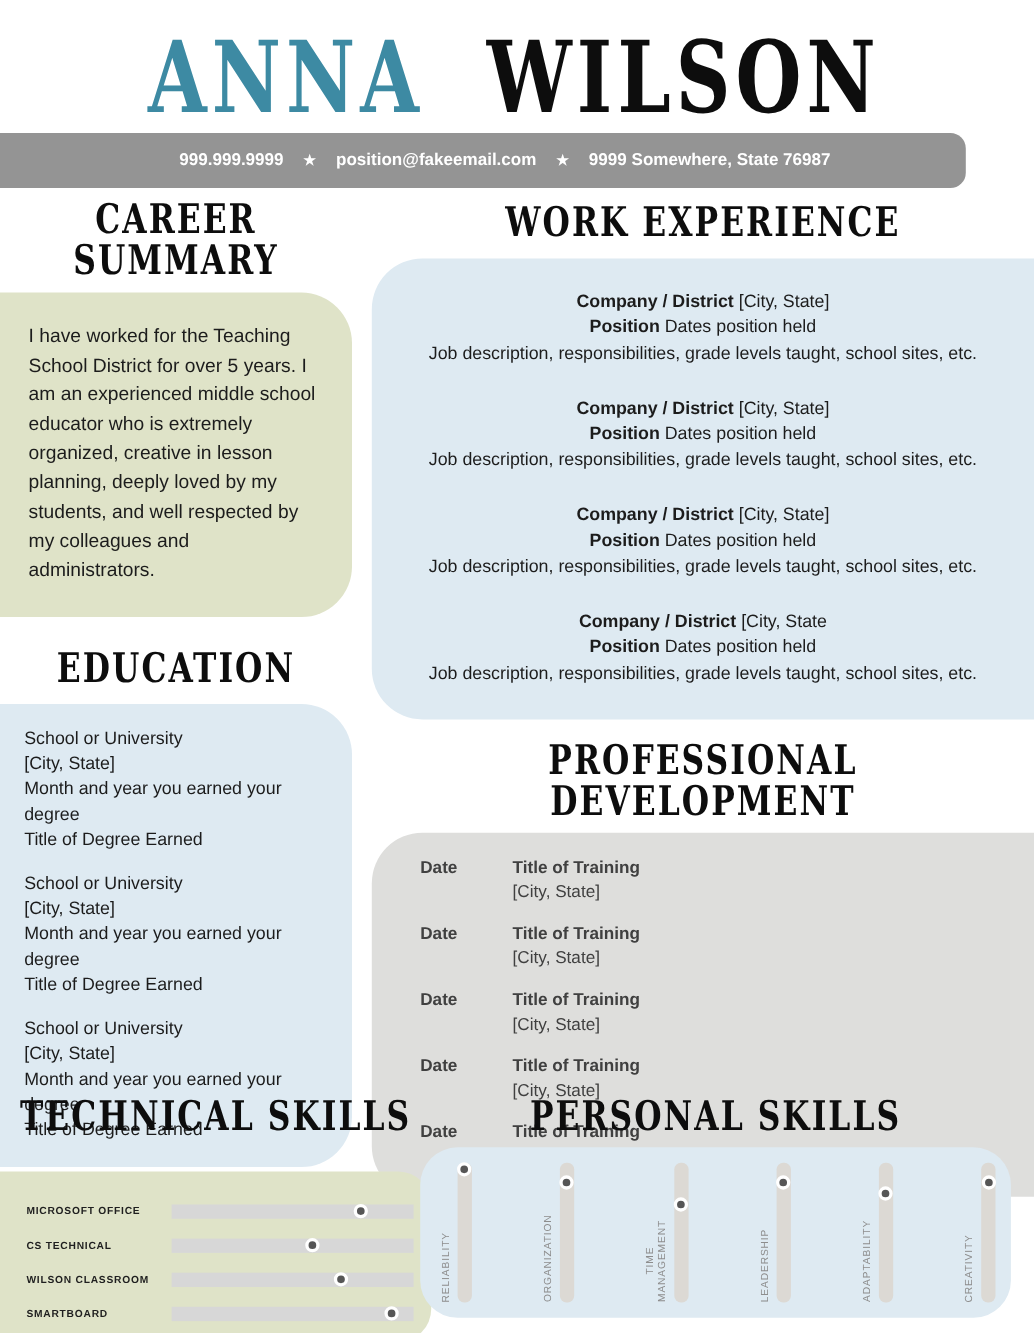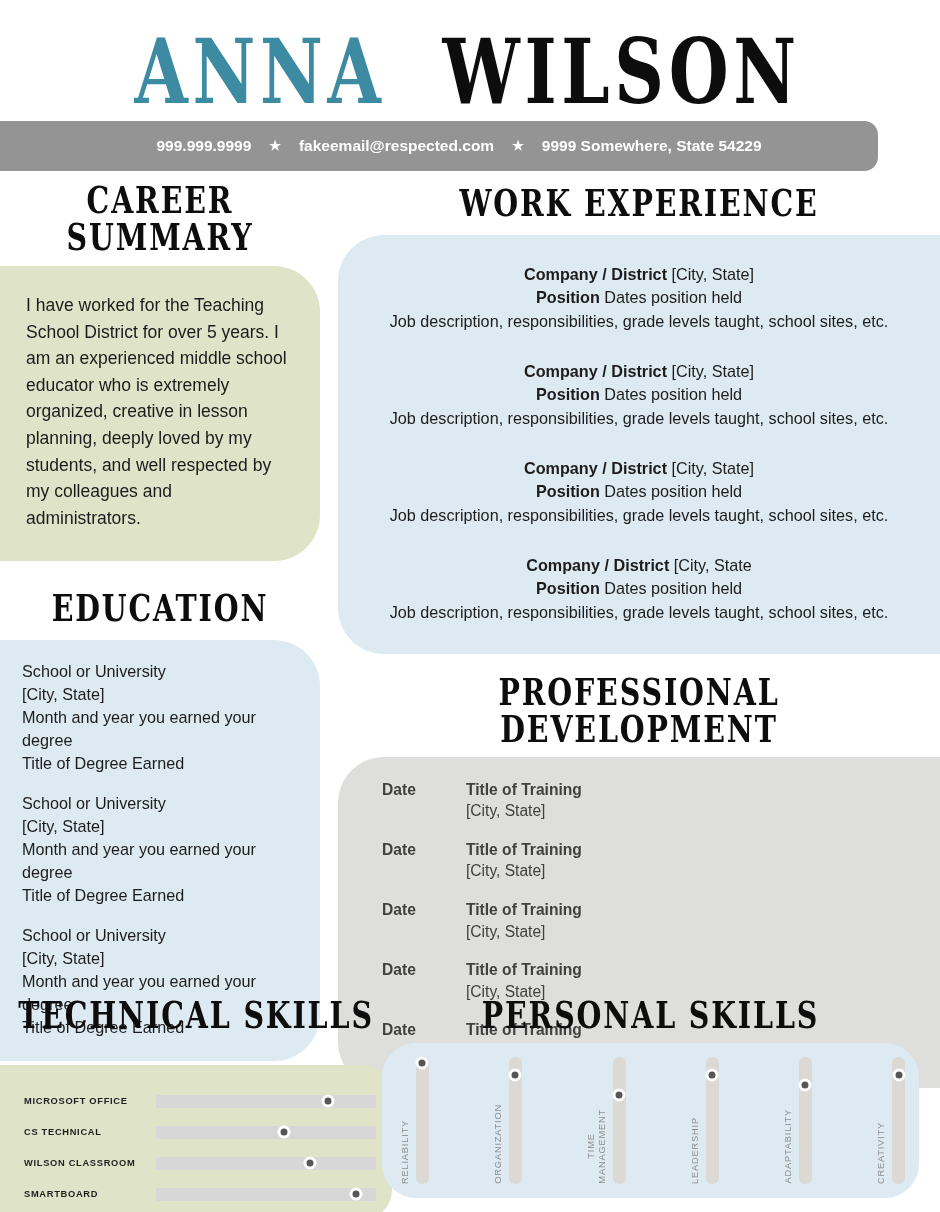--- a/index.html
+++ b/index.html
@@ -247,23 +247,23 @@
 <body>
 
 <div class="name-header">
   <span class="name-part name-first">ANNA</span>
   <span class="name-part name-last">WILSON</span>
 </div>
 
 <div class="contact-bar">
   <span>999.999.9999</span>
   <span class="contact-star">★</span>
-  <span>fakeemail@respected.com</span>
+  <span>position@fakeemail.com</span>
   <span class="contact-star">★</span>
-  <span>9999 Somewhere, State 54229</span>
+  <span>9999 Somewhere, State 76987</span>
 </div>
 
 <div class="col-left">
 
   <div class="sec-title" id="career-title">CAREER SUMMARY</div>
 
   <div class="panel green round-right">
     <div class="summary-text">I have worked for the Teaching School District for over 5 years. I am an experienced middle school educator who is extremely organized, creative in lesson planning, deeply loved by my students, and well respected by my colleagues and administrators.</div>
   </div>
 

